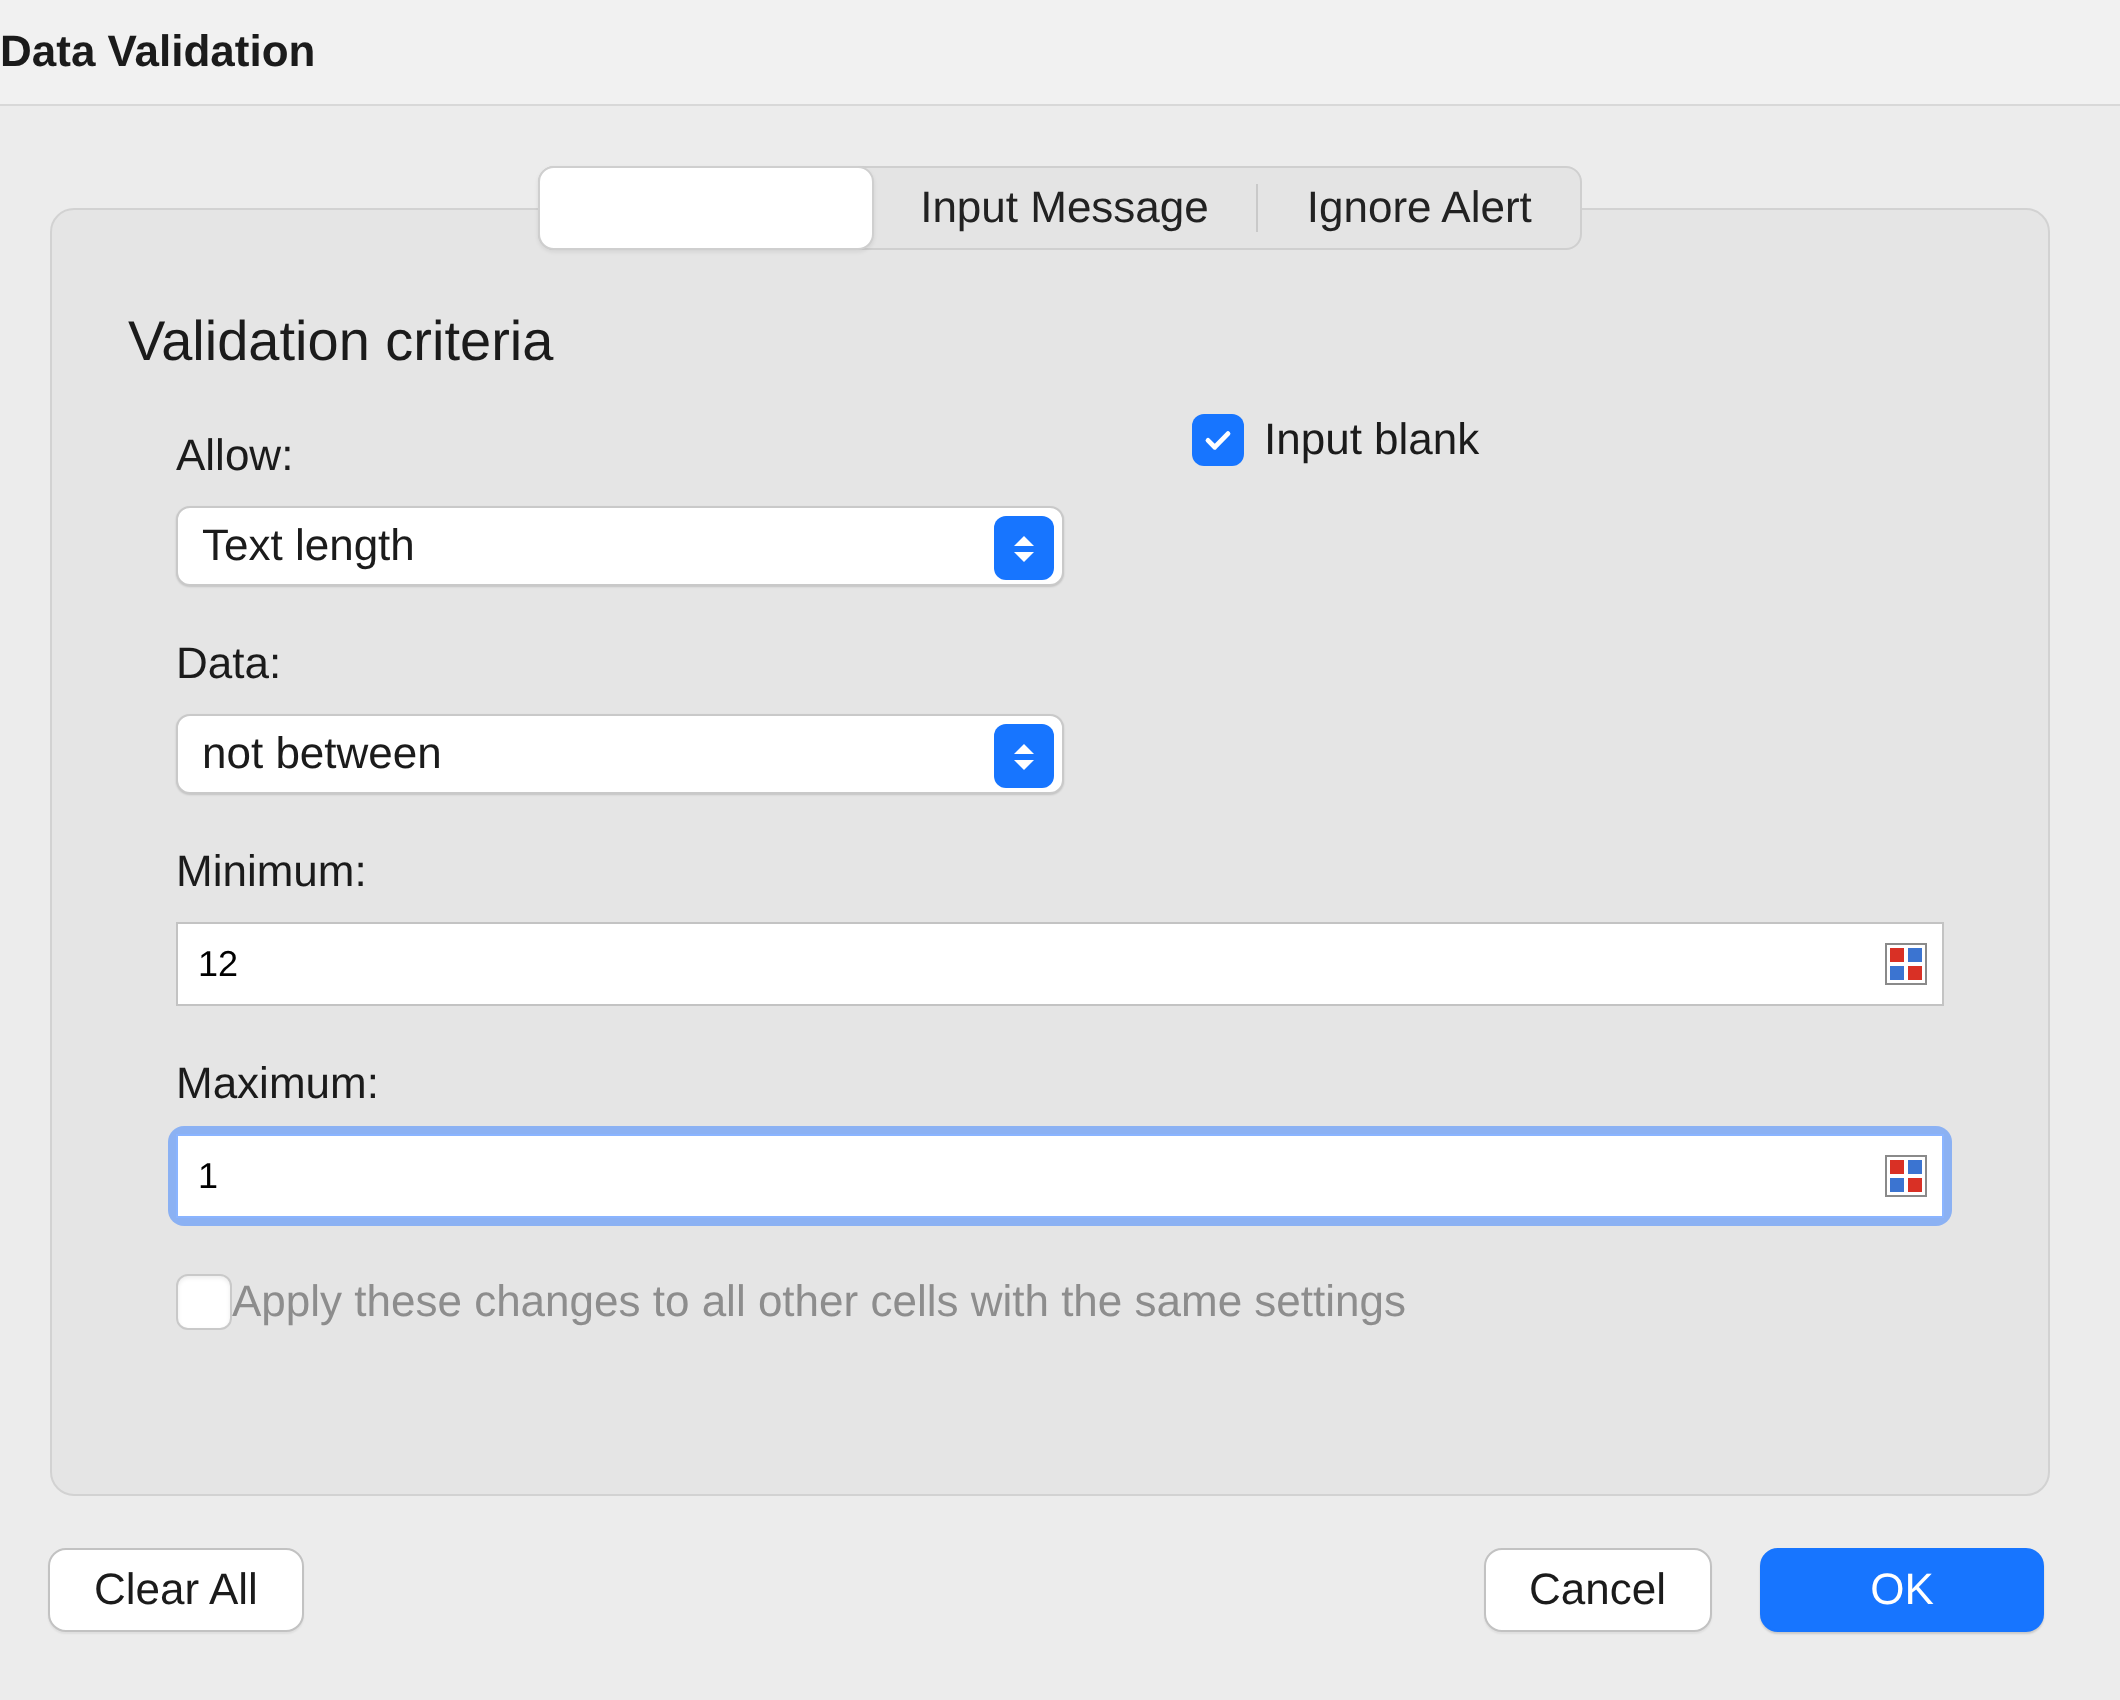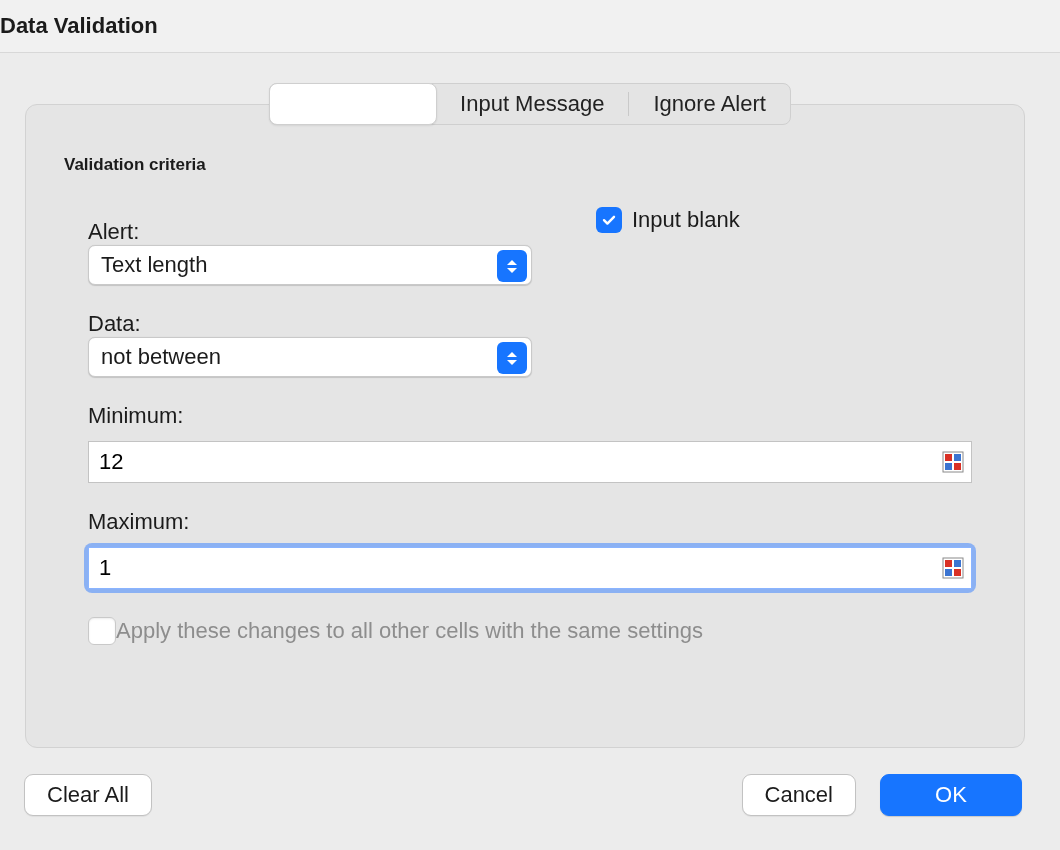--- a/index.html
+++ b/index.html
@@ -73,35 +73,36 @@
     top: 104px;
     bottom: 102px;
     box-sizing: border-box;
     background: #e5e5e5;
     border: 1px solid #d2d2d2;
     border-radius: 12px;
     padding: 50px 38px 28px 38px;
   }
 
   .section-title {
-    font-weight: 700;
-    font-size: 17px;
-    margin-bottom: 44px;
+    font-weight: 400;
+    font-size: 28px;
+    margin-bottom: 28px;
   }
 
   .row {
     margin-left: 24px;
   }
   .label {
     font-size: 22px;
     margin-top: 16px;
   }
 
   
   .popup {
+    margin-top: 12px;
     width: 444px;
     height: 40px;
     background: #ffffff;
     border: 1px solid #c9c9c9;
     border-radius: 7px;
     box-shadow: 0 0.5px 1px rgba(0,0,0,.15);
     position: relative;
     display: flex;
     align-items: center;
     padding: 0 44px 0 12px;
@@ -160,21 +161,21 @@
     position: relative;
     height: 42px;
   }
   .txt-wrap.wide { width: 884px; }
   .txt-input {
     width: 100%;
     height: 42px;
     box-sizing: border-box;
     border: 1px solid #c3c3c3;
     background: #ffffff;
-    font-size: 22px;
+    font-size: 18px;
     padding: 0 42px 0 10px;
     outline: none;
   }
   .txt-wrap.focused {
     border-radius: 4px;
     box-shadow: 0 0 0 4px rgba(66,134,255,.55);
   }
   .txt-wrap.focused .txt-input {
     border-color: #8ab4ff;
   }
@@ -243,21 +244,21 @@
     <div class="seg-btn">Ignore Alert</div>
   </div>
 </div>
 
 <div class="panel">
 
   <div class="section-title">Validation criteria</div>
 
   <div class="row">
 
-    <div class="label">Alert:</div>
+    <div class="label">Allow:</div>
     <div class="popup">
       <span>Text length</span>
       <span class="popup-stepper">
         <span class="tri up"></span>
           <span class="tri down"></span>
       </span>
     </div>
 
     <div class="cb-row" style="left:570px; top:102px;">
       <span class="mac-checkbox checked">

